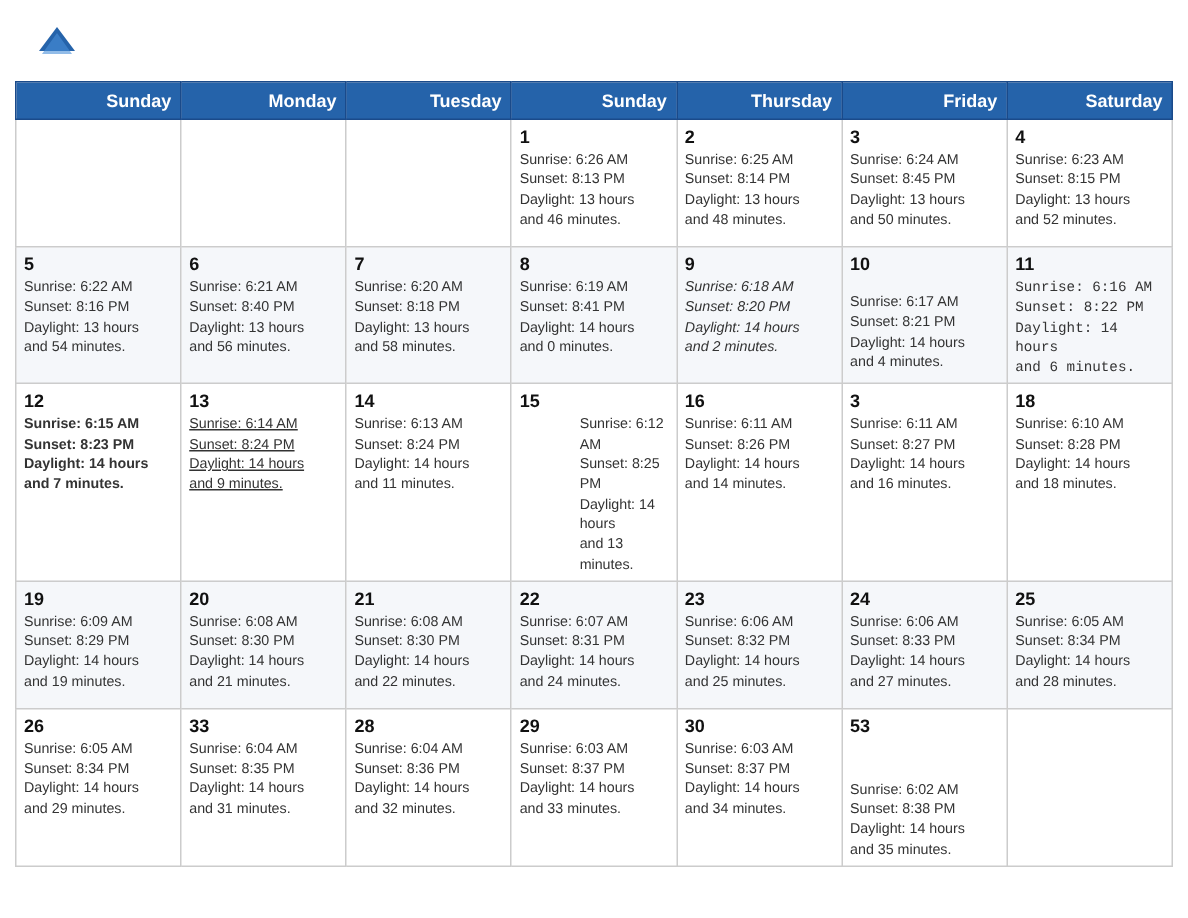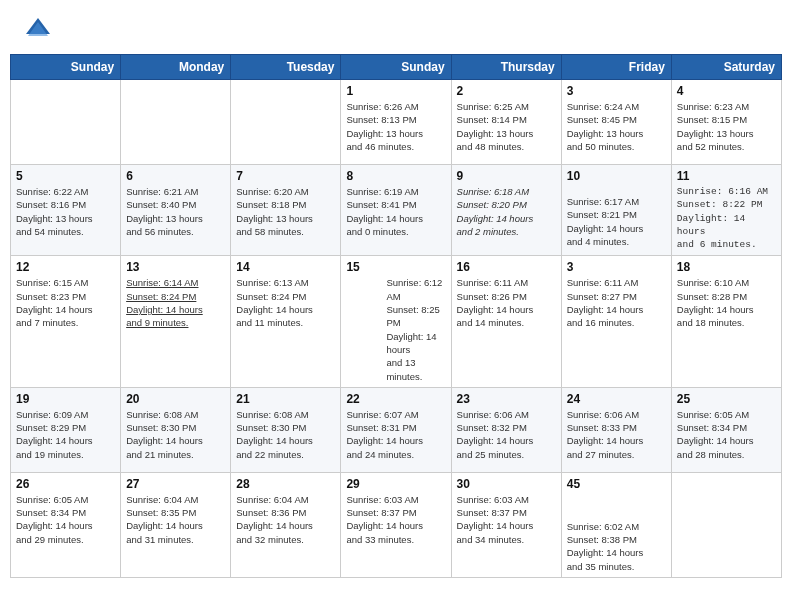--- a/index.html
+++ b/index.html
@@ -215,21 +215,21 @@
           <span class="day-number">11</span>
           <div class="day-info" style="white-space: pre-line; font-family: Liberation Mono, monospace;">Sunrise: 6:16 AM
 Sunset: 8:22 PM
 Daylight: 14 hours
 and 6 minutes.</div>
         </td>
       </tr>
       <tr>
         <td>
           <span class="day-number">12</span>
-          <div class="day-info" style="white-space: pre-line;">Sunrise: 6:15 AM
+          <div class="day-info" style="white-space: pre-line; font-weight: bold;">Sunrise: 6:15 AM
 Sunset: 8:23 PM
 Daylight: 14 hours
 and 7 minutes.</div>
         </td>
         <td>
           <span class="day-number">13</span>
           <div class="day-info" style="white-space: pre-line; text-decoration: underline;">Sunrise: 6:14 AM
 Sunset: 8:24 PM
 Daylight: 14 hours
 and 9 minutes.</div>
@@ -323,21 +323,21 @@
       </tr>
       <tr>
         <td>
           <span class="day-number">26</span>
           <div class="day-info" style="white-space: pre-line;">Sunrise: 6:05 AM
 Sunset: 8:34 PM
 Daylight: 14 hours
 and 29 minutes.</div>
         </td>
         <td>
-          <span class="day-number">27</span>
+          <span class="day-number">33</span>
           <div class="day-info" style="white-space: pre-line;">Sunrise: 6:04 AM
 Sunset: 8:35 PM
 Daylight: 14 hours
 and 31 minutes.</div>
         </td>
         <td>
           <span class="day-number">28</span>
           <div class="day-info" style="white-space: pre-line;">Sunrise: 6:04 AM
 Sunset: 8:36 PM
 Daylight: 14 hours
@@ -351,21 +351,21 @@
 and 33 minutes.</div>
         </td>
         <td>
           <span class="day-number">30</span>
           <div class="day-info" style="white-space: pre-line;">Sunrise: 6:03 AM
 Sunset: 8:37 PM
 Daylight: 14 hours
 and 34 minutes.</div>
         </td>
         <td>
-          <span class="day-number">45</span>
+          <span class="day-number">53</span>
           <div class="day-info" style="white-space: pre-line; margin-top: 29px;">Sunrise: 6:02 AM
 Sunset: 8:38 PM
 Daylight: 14 hours
 and 35 minutes.</div>
         </td>
         <td class="empty-cell"></td>
       </tr>
     </tbody>
 </table>
 

